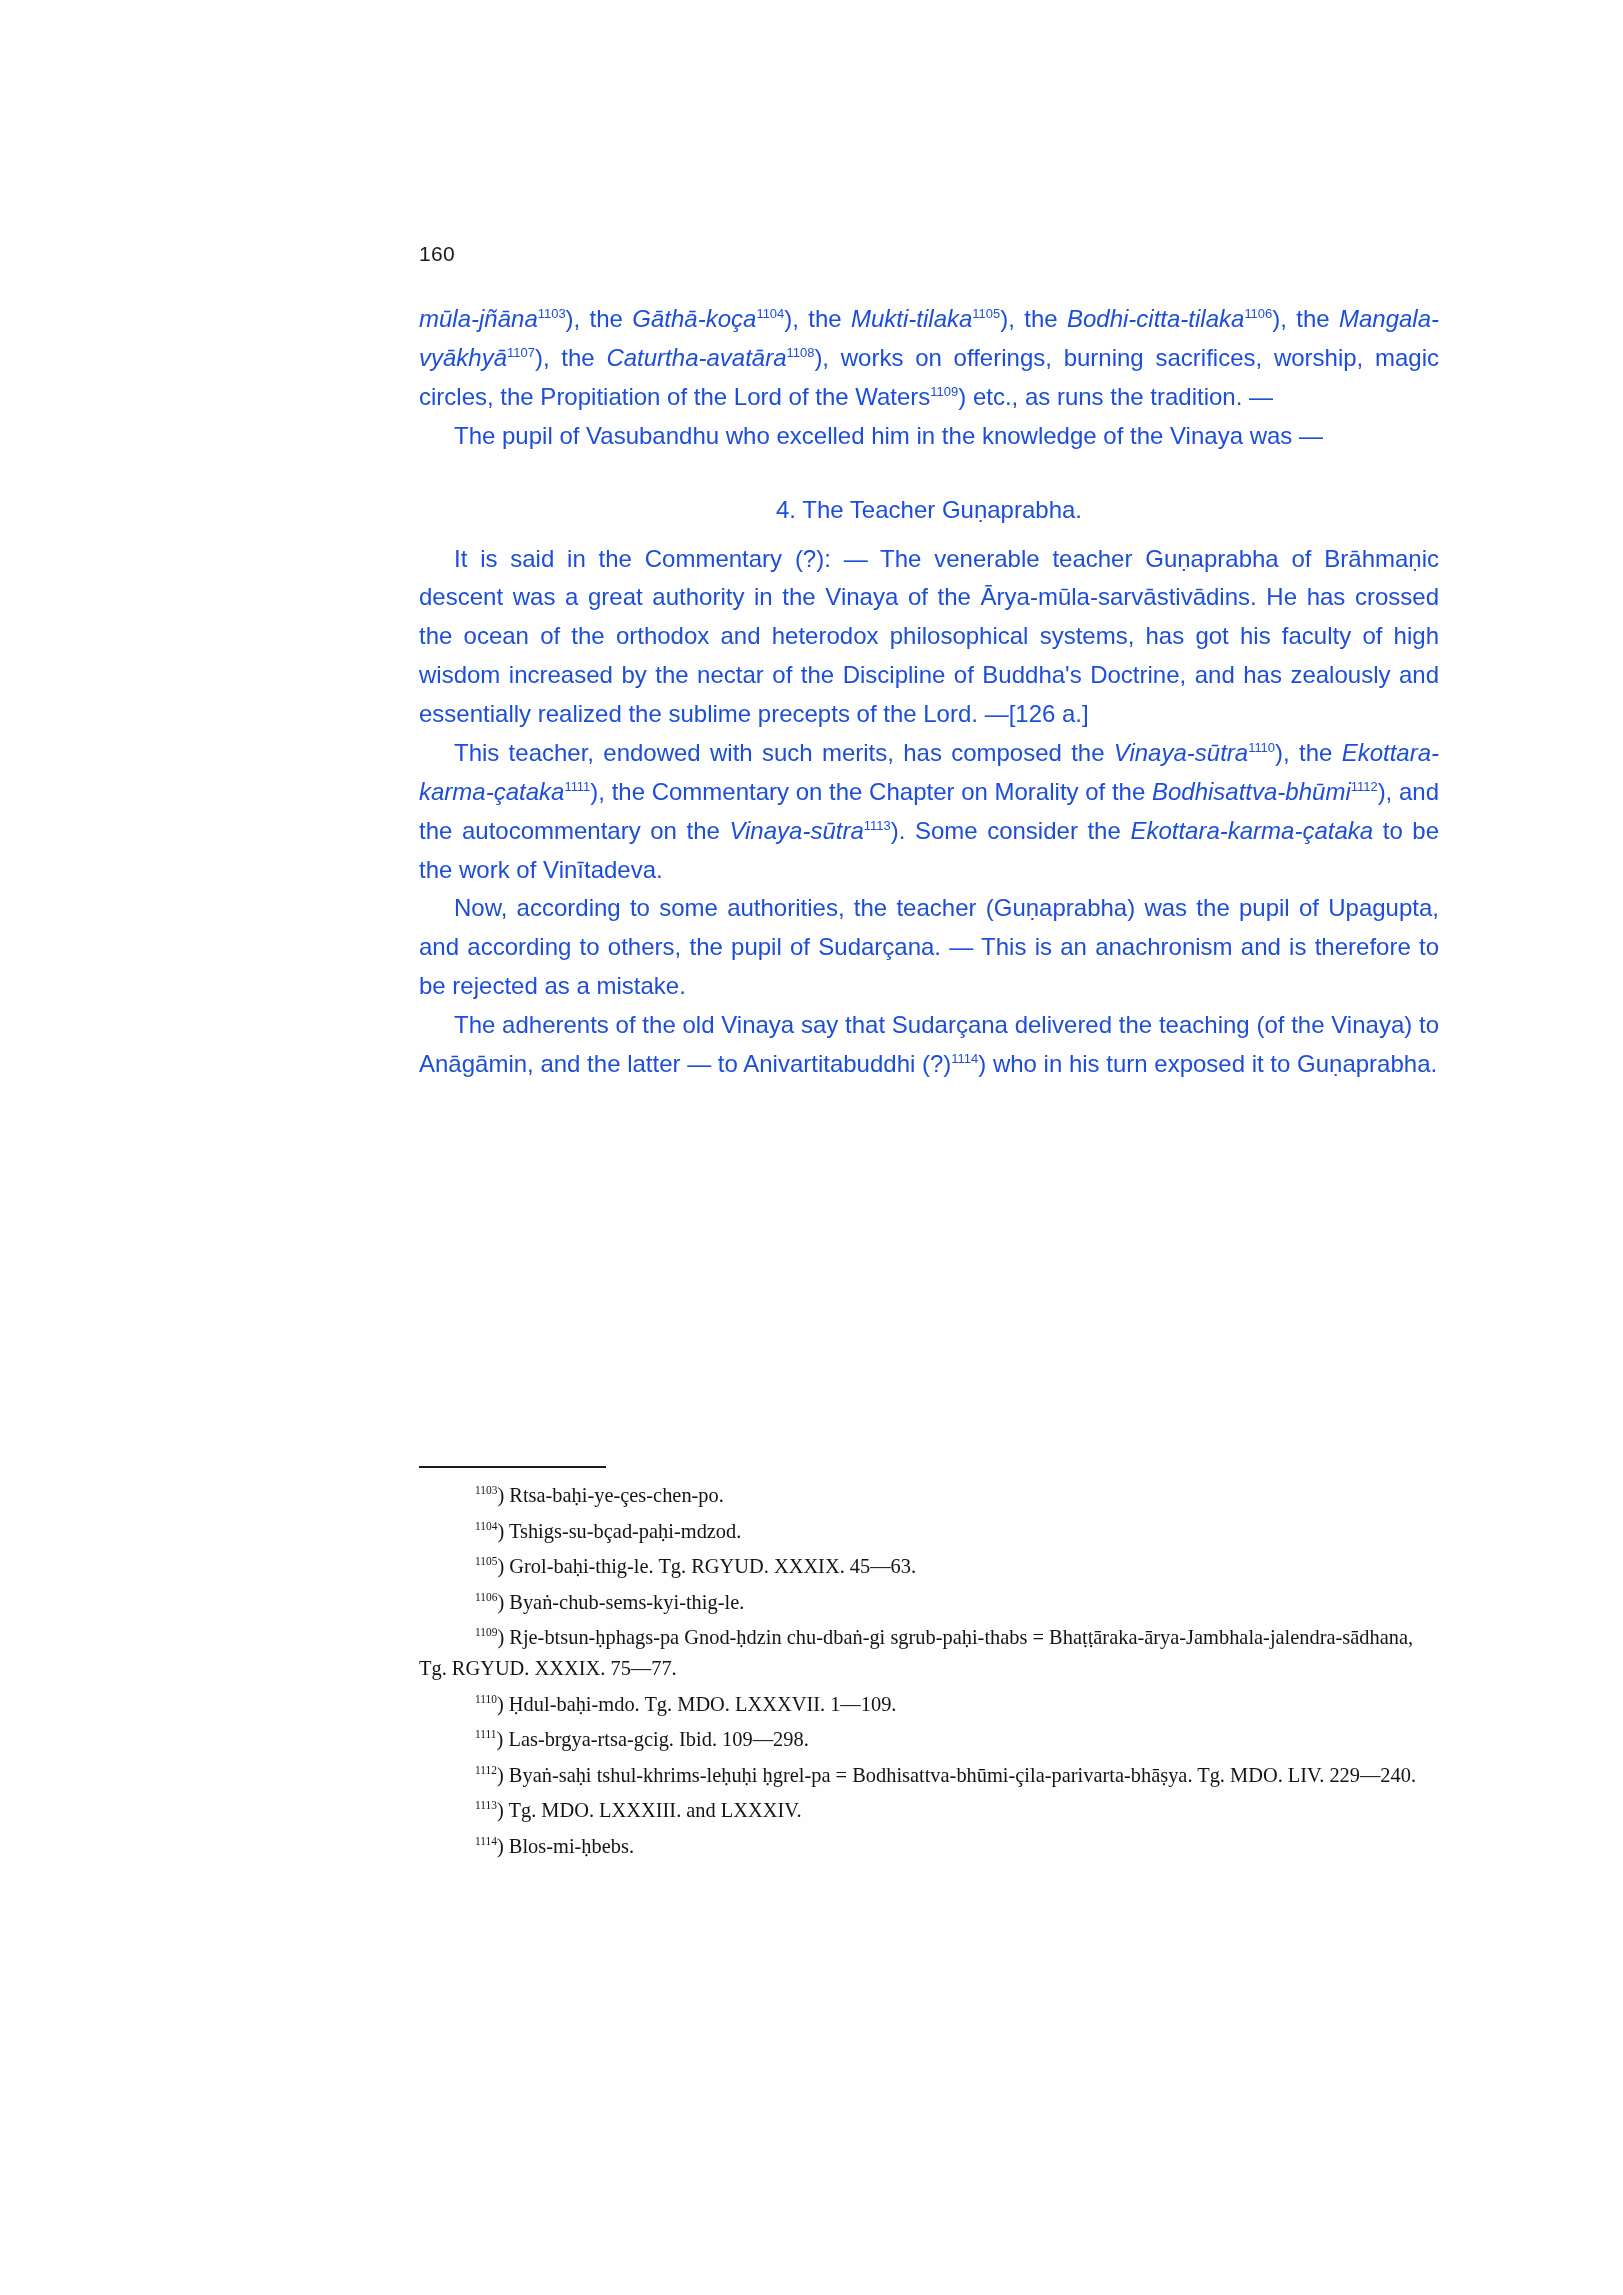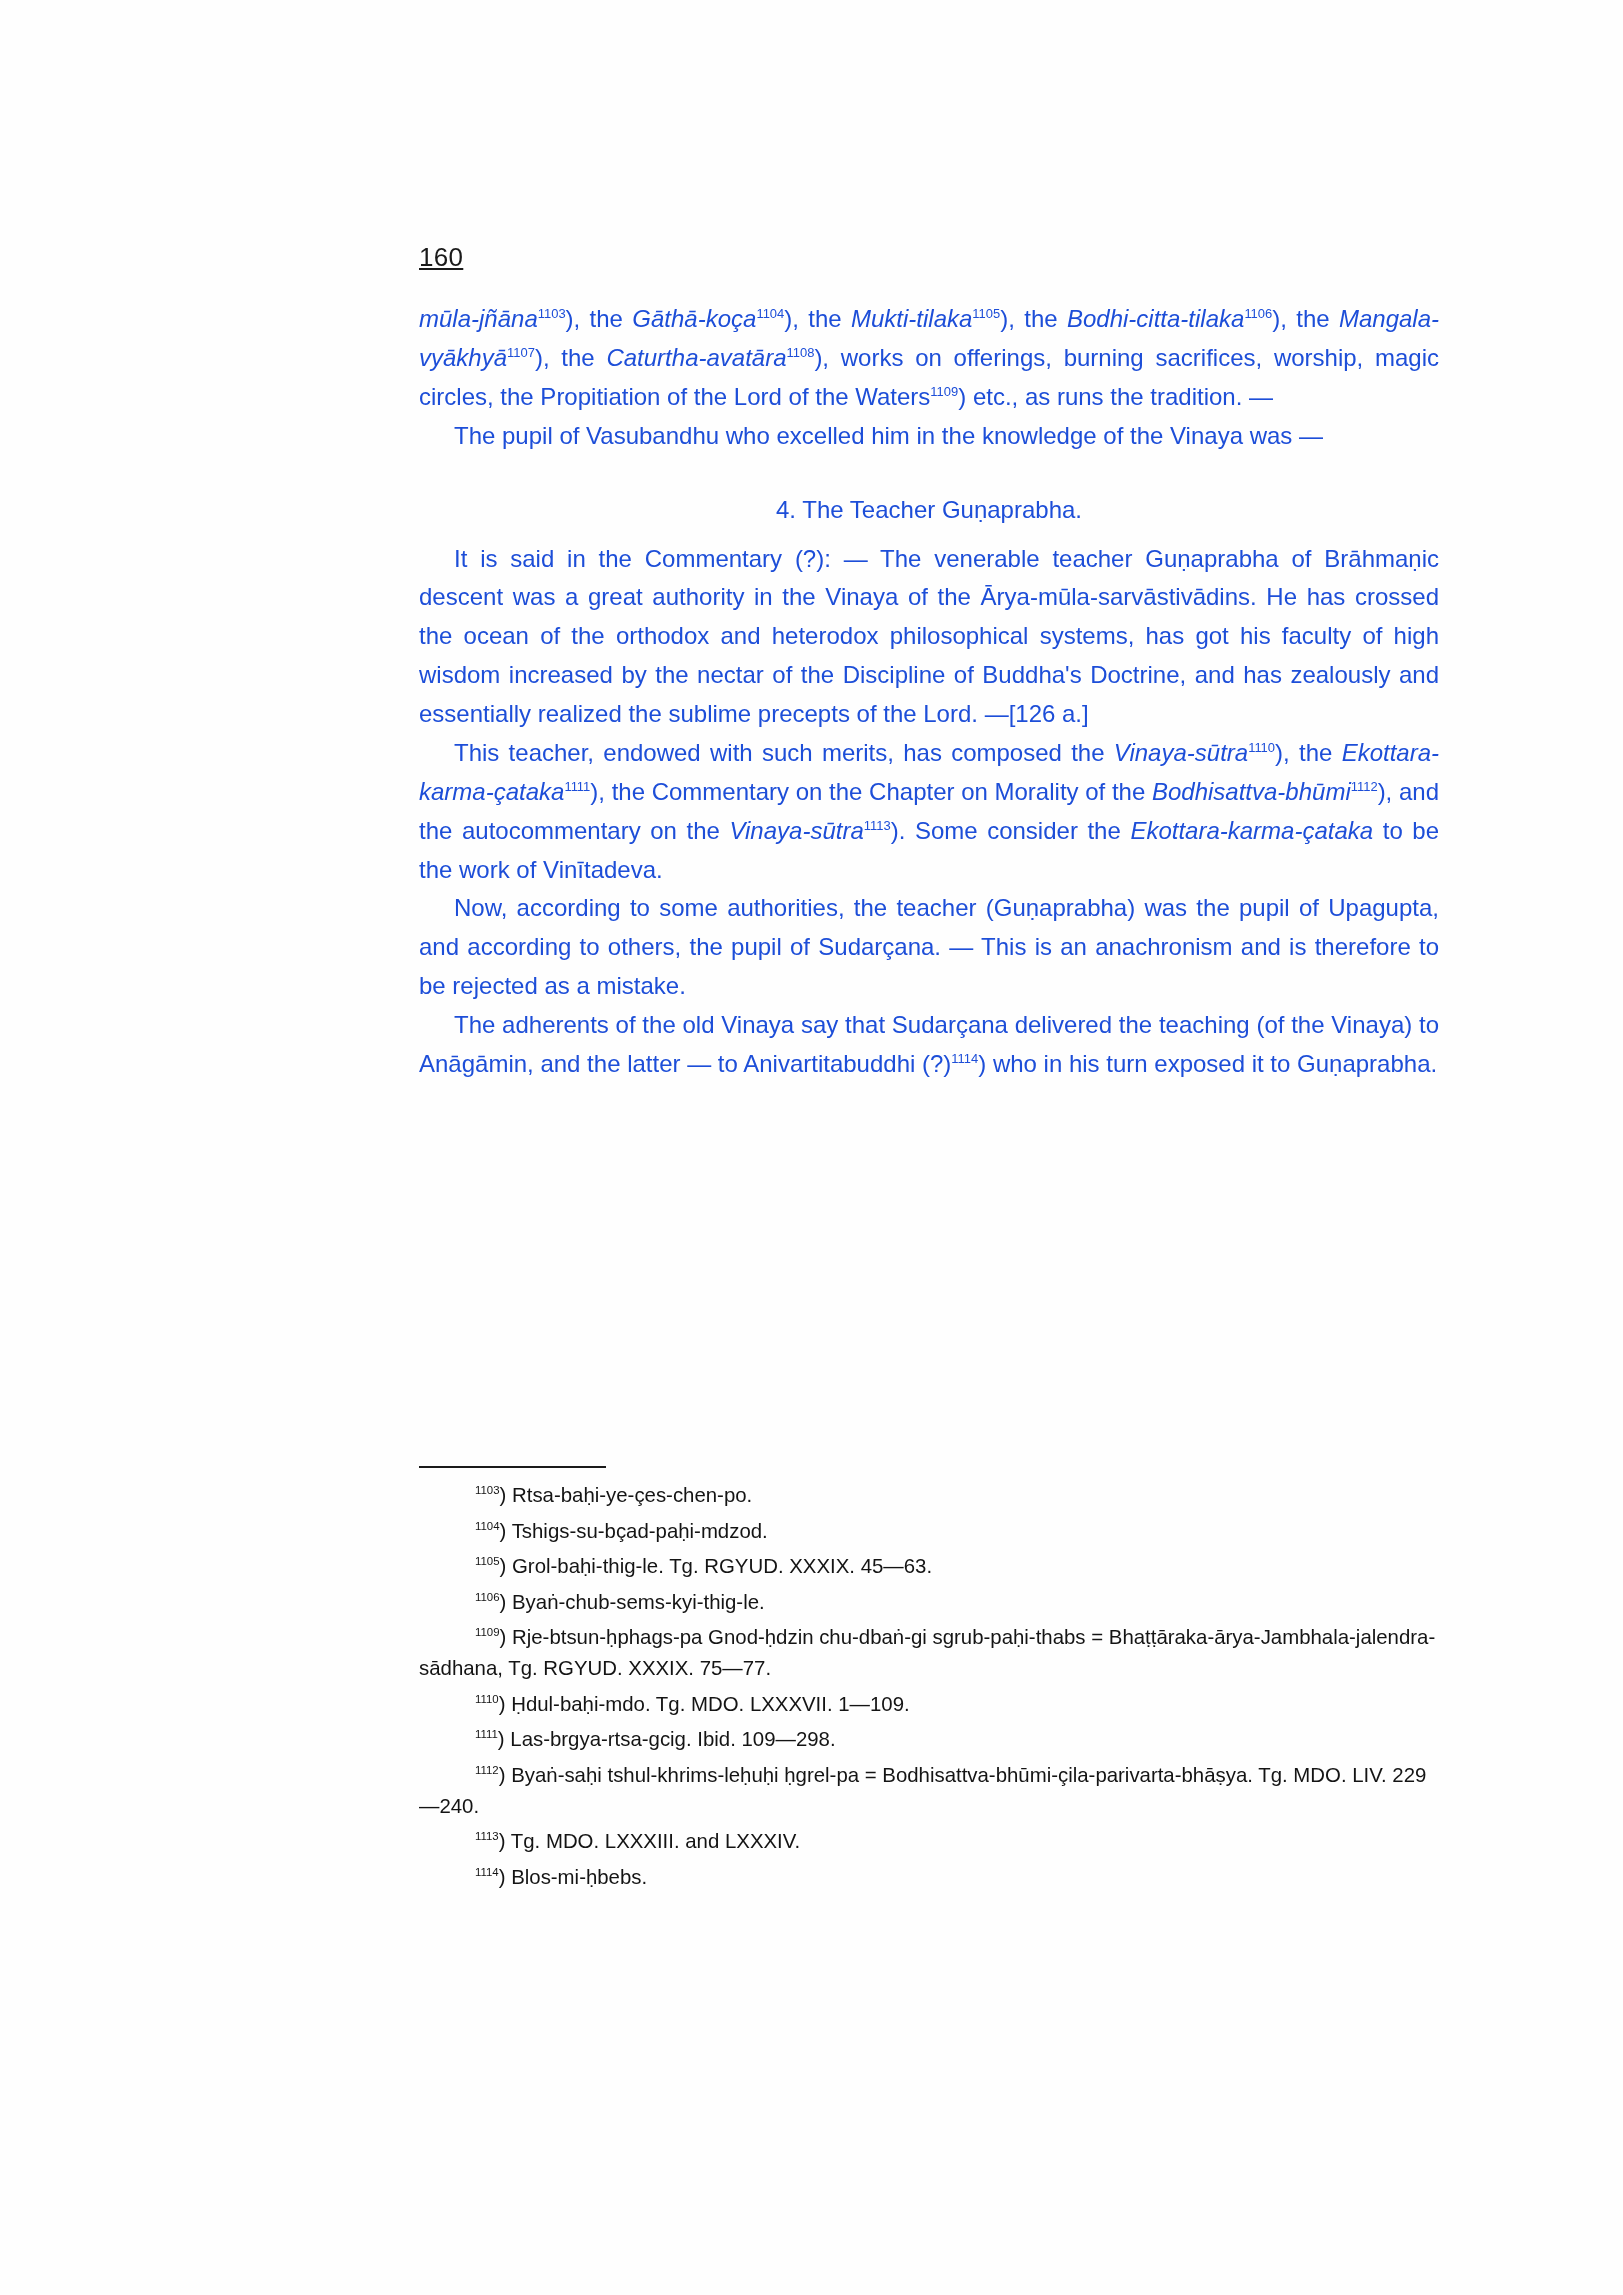--- a/index.html
+++ b/index.html
@@ -19,24 +19,23 @@
     position: absolute;
     left: 0; top: 0;
     width: 1624px;
     height: 2295px;
     background: #fefefe;
   }
   .page-number {
     position: absolute;
     left: 419px;
     top: 242px;
-    font-size: 26px;
+    font-size: 21px;
     letter-spacing: 0.3px;
     color: #1a1a1a;
-    text-decoration: underline;
   }
   .body-block {
     position: absolute;
     left: 419px;
     top: 300px;
     width: 1020px;
     font-size: 24px;
     line-height: 1.62;
     text-align: justify;
     color: #1d4ed8;
@@ -76,20 +75,21 @@
     top: 1480px;
     width: 1020px;
     font-size: 20.4px;
     line-height: 1.52;
     color: #141414;
   }
   .fn {
     margin: 0 0 4.5px 0;
     text-indent: 56px;
     text-align: left;
+    font-family: Liberation Serif, serif;
   }
   .fn sup {
     font-size: 0.56em;
   }
   .fn .gap {
     display: inline-block;
     width: 54px;
   }
 </style>
 </head>

